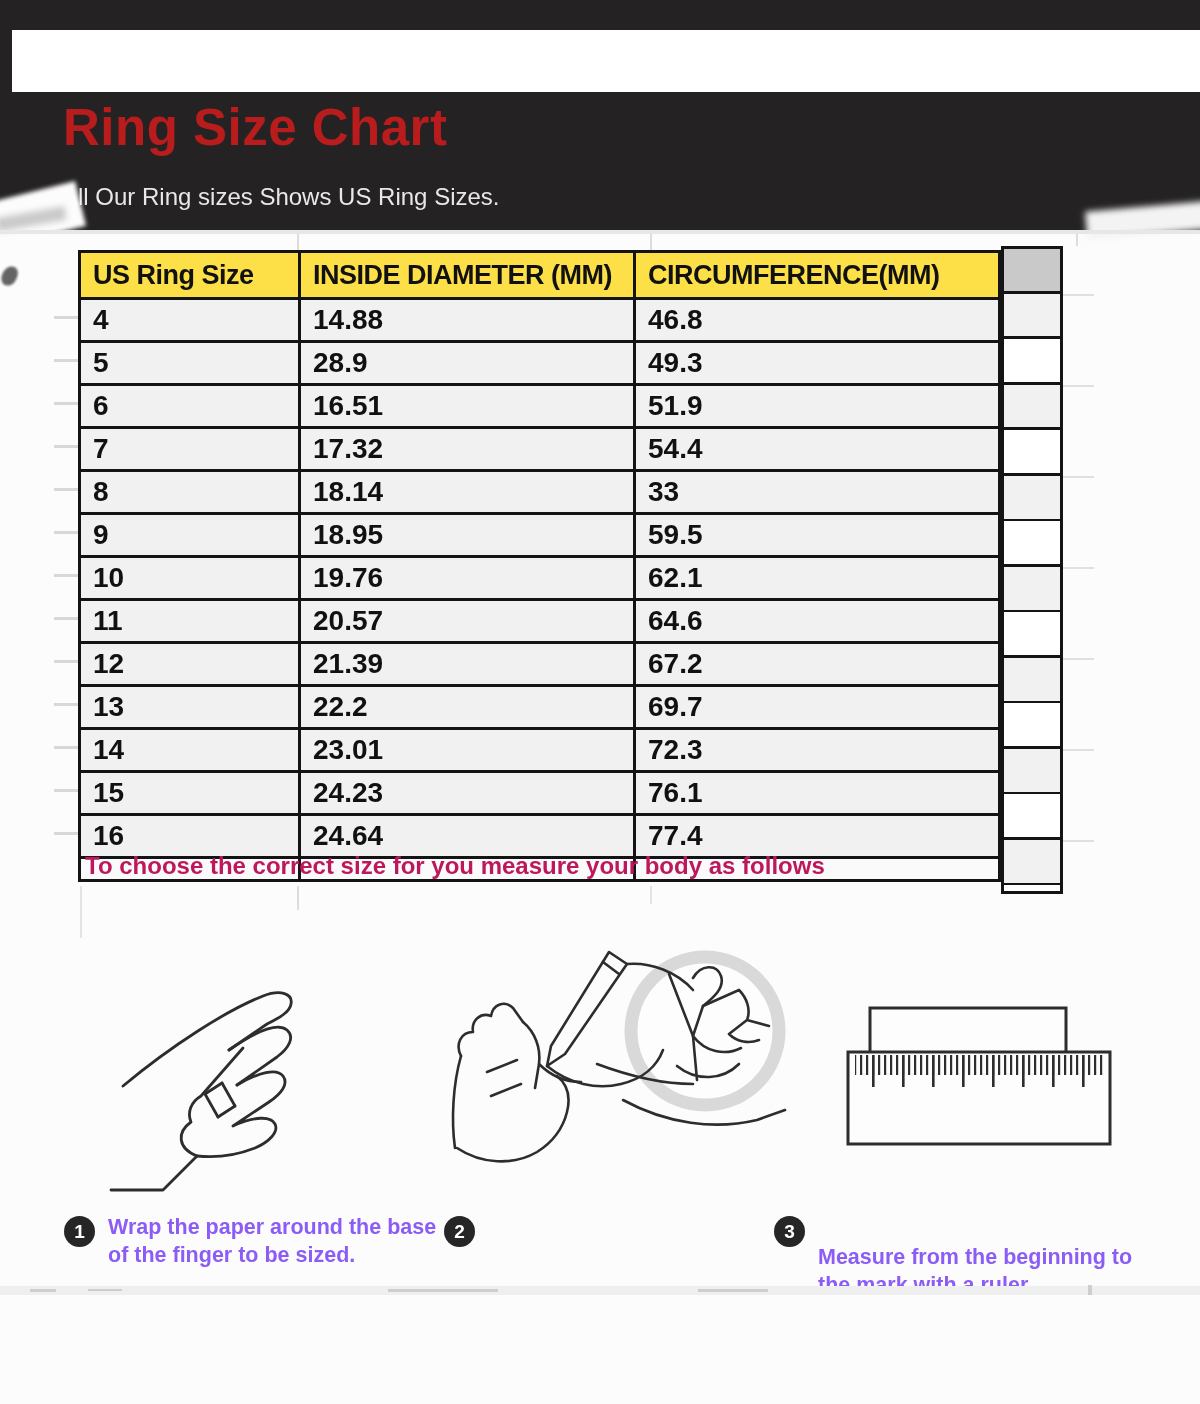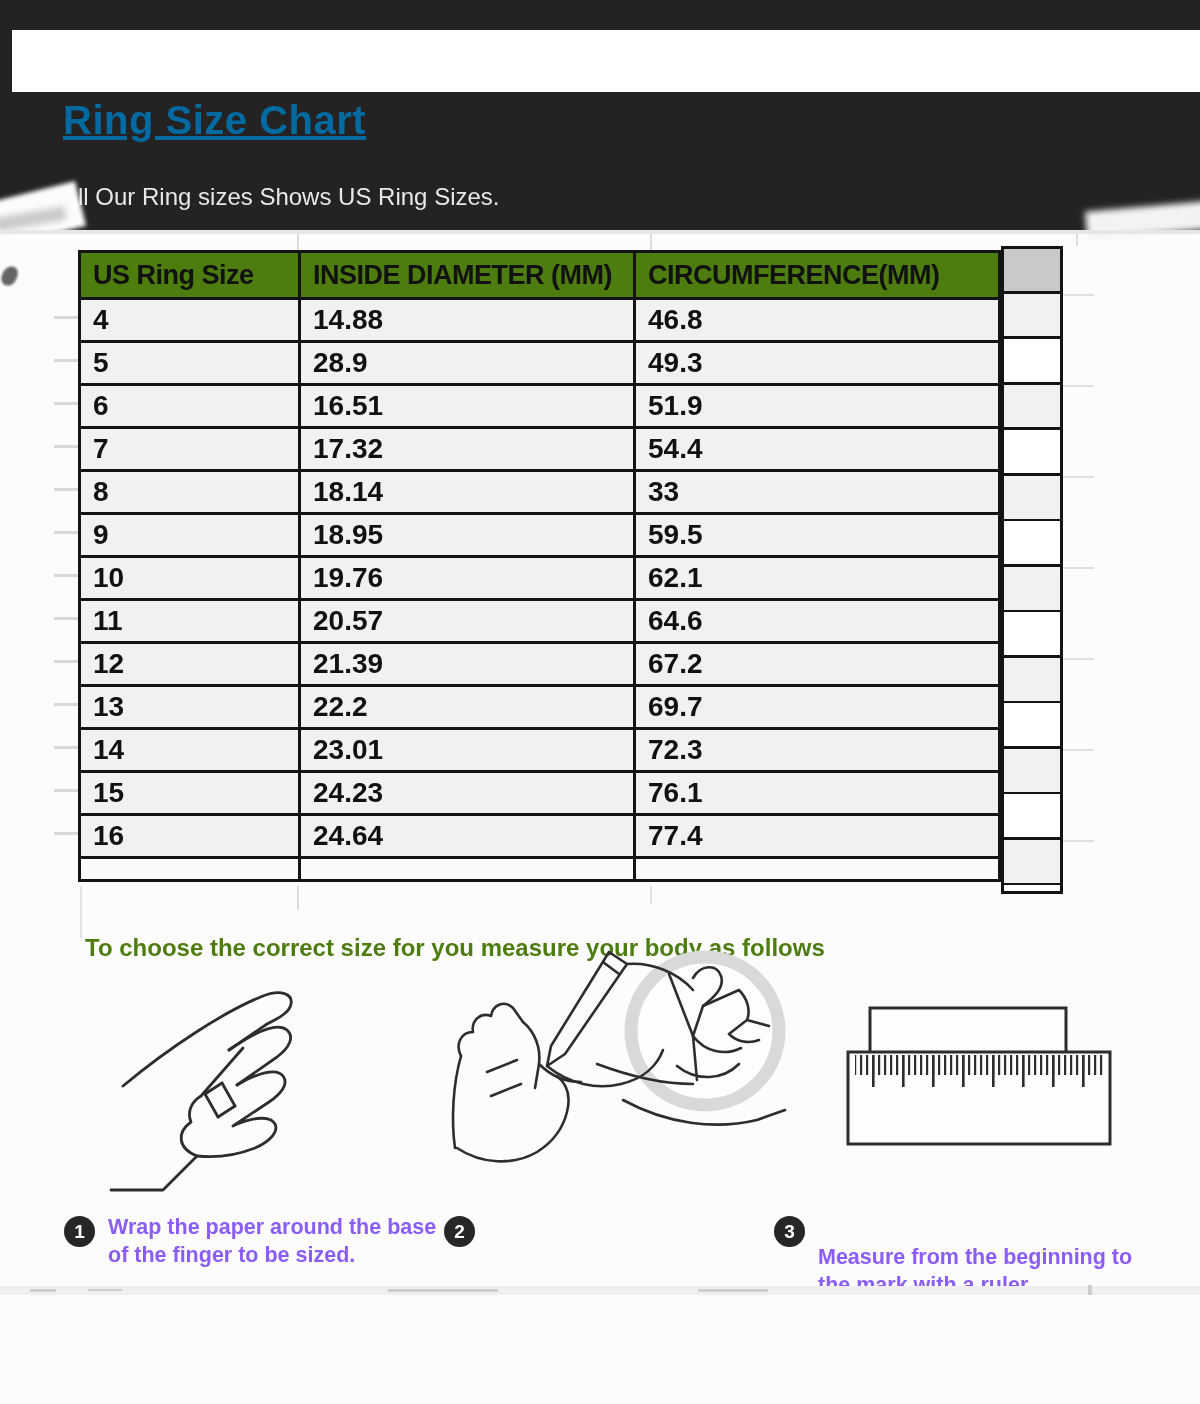--- a/index.html
+++ b/index.html
@@ -4,52 +4,52 @@
 <style>
   html,body{margin:0;padding:0;background:#ffffff;}
   .page{
     position:relative;width:1200px;height:1404px;overflow:hidden;
     background:#fcfcfc;font-family:"Liberation Sans",sans-serif;
   }
   
   .band-base{position:absolute;left:0;top:0;width:1200px;height:230px;background:#242223;}
   .white-strip{position:absolute;left:12px;top:30px;width:1188px;height:62px;background:#ffffff;}
   .band-shadow{position:absolute;left:0;top:230px;width:1200px;height:4px;background:#e7e7e7;}
-  .title{position:absolute;left:63px;top:98px;font-size:40px;font-weight:700;color:#0369a1;letter-spacing:.5px;text-decoration:underline;}
+  .title{position:absolute;left:63px;top:98px;font-size:51px;font-weight:700;color:#b91c1c;letter-spacing:.5px;}
   .subtitle{position:absolute;left:62px;top:183px;font-size:24px;font-weight:400;color:#e8e8e8;}
   .torn-wedge{position:absolute;left:-14px;top:192px;width:96px;height:46px;background:#fcfcfc;transform:rotate(-14deg);filter:blur(2px);}
   .torn-tip{position:absolute;left:-4px;top:212px;width:70px;height:14px;background:#b5b5b5;transform:rotate(-10deg);filter:blur(3px);opacity:.7;}
   .corner-fade{position:absolute;left:1086px;top:206px;width:130px;height:28px;background:#f3f3f3;transform:rotate(-5deg);filter:blur(3px);}
   .ink-mark{position:absolute;left:2px;top:266px;width:15px;height:20px;background:#4a4a4a;border-radius:60% 40% 55% 45%;transform:rotate(18deg);opacity:.85;filter:blur(1px);}
   
   .vline{position:absolute;width:2px;background:#dcdcdc;}
   .v1{left:297px;top:234px;height:16px;}
   .v2{left:650px;top:234px;height:16px;}
   .v3{left:1076px;top:234px;height:12px;}
   .v4{left:80px;top:886px;height:52px;background:#e3e3e3;}
   .v5{left:297px;top:886px;height:24px;}
   .v6{left:650px;top:886px;height:18px;background:#e3e3e3;}
   .left-dashes{position:absolute;left:54px;top:316px;width:24px;height:556px;
     background:repeating-linear-gradient(180deg,#d2d2d2 0 3px,transparent 3px 43px);opacity:.85;}
   .right-dashes{position:absolute;left:1062px;top:294px;width:32px;height:600px;
     background:repeating-linear-gradient(180deg,#e0e0e0 0 2px,transparent 2px 91px);}
   
   table.ring{position:absolute;left:78px;top:250px;border-collapse:collapse;table-layout:fixed;}
   table.ring th,table.ring td{border:3px solid #141414;text-align:left;padding:2px 4px 2px 12px;overflow:hidden;white-space:nowrap;}
-  table.ring th{height:40px;background:#4d7c0f;font-size:27px;font-weight:700;color:#111;letter-spacing:-.5px;}
+  table.ring th{height:40px;background:#fde047;font-size:27px;font-weight:700;color:#111;letter-spacing:-.5px;}
   table.ring td{height:36px;background:#f1f1f1;font-size:28px;font-weight:700;color:#111;}
   table.ring tfoot td{height:16px;background:#fafafa;}
   col.c1{width:220px;} col.c2{width:335px;} col.c3{width:365px;}
   
   .narrow-col{position:absolute;left:1001px;top:246px;width:56px;height:642px;border:3px solid #141414;background:#fff;}
   .narrow-col .head{height:42px;background:#c9c9c9;border-bottom:3px solid #141414;}
   .narrow-col .cells{position:absolute;left:0;top:45px;right:0;bottom:0;
     background:repeating-linear-gradient(180deg,#f1f1f1 0 42.5px,#141414 42.5px 45.5px,#ffffff 45.5px 88px,#141414 88px 91px);}
   
-  .intro{position:absolute;left:85px;top:934px;font-size:24px;font-weight:700;color:#4d7c0f;}
+  .intro{position:absolute;left:85px;top:852px;font-size:24px;font-weight:700;color:#be185d;}
   .step{position:absolute;top:1213px;display:flex;gap:13px;align-items:flex-start;}
   .step .badge{width:31px;height:31px;border-radius:50%;background:#262626;color:#fff;
     font-size:19px;font-weight:700;display:flex;align-items:center;justify-content:center;flex-shrink:0;margin-top:3px;}
   .step .txt{font-size:21.5px;font-weight:700;color:#8b5cf6;line-height:1.32;}
   .s1{left:64px;} .s1 .txt{width:330px;}
   .s2{left:444px;} .s2 .txt{width:280px;}
   .s3{left:774px;} .s3 .txt{width:350px;margin-top:30px;}
   
   .illus{position:absolute;}
   .i-hand{left:105px;top:952px;width:250px;height:245px;}

